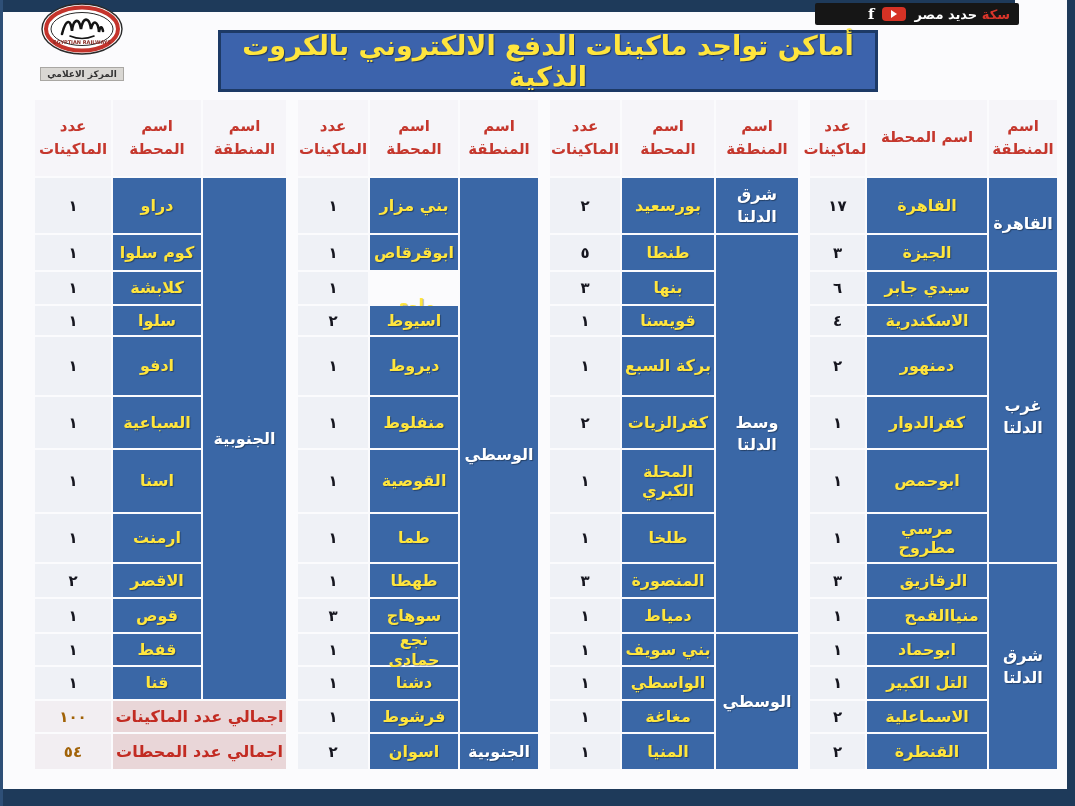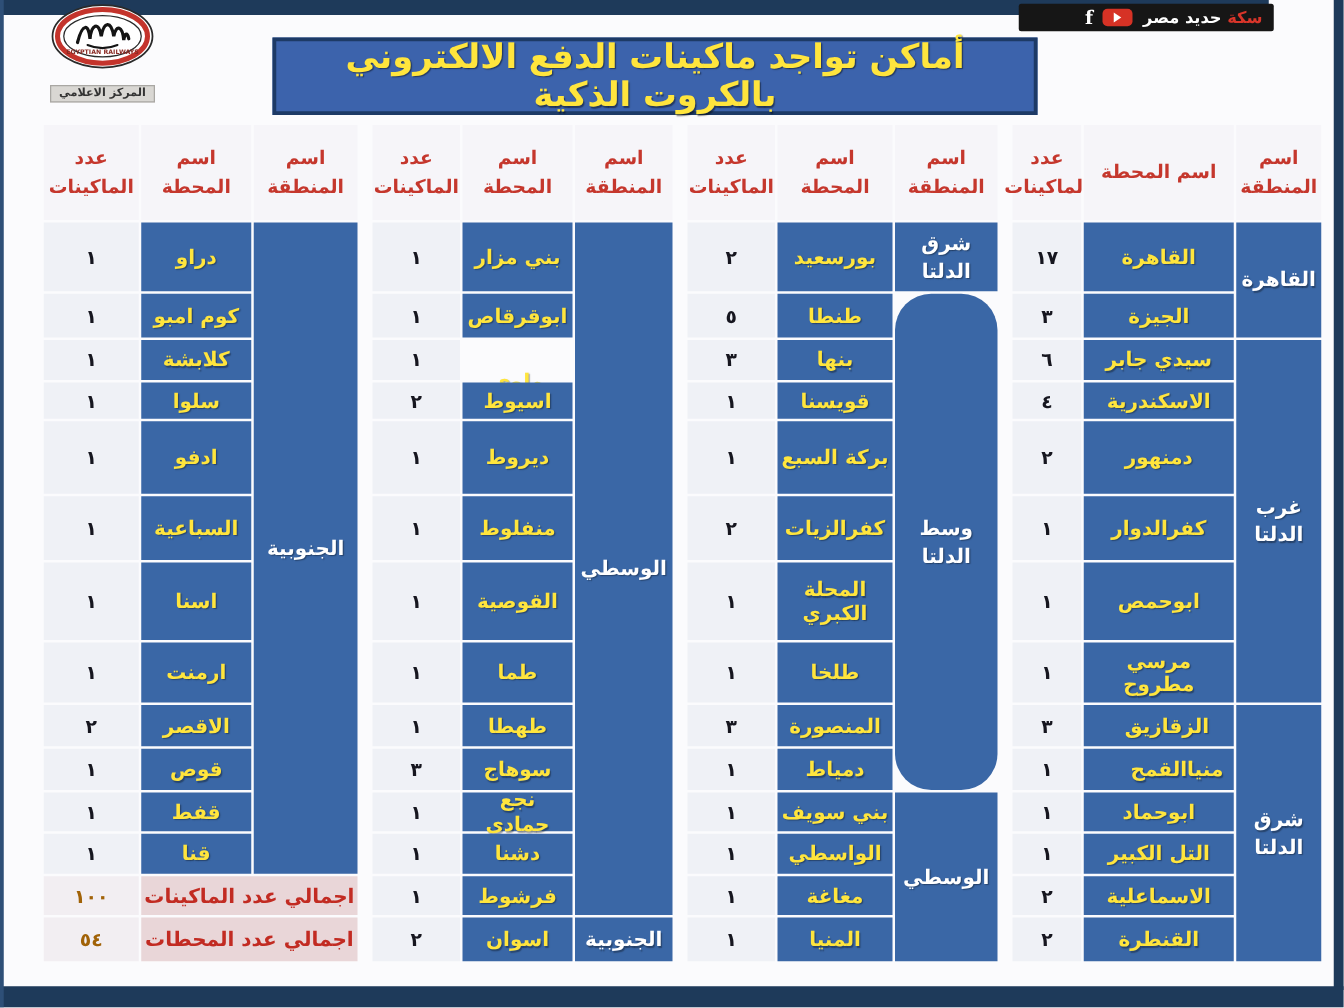--- a/index.html
+++ b/index.html
@@ -15,21 +15,21 @@
   .logo-badge{display:inline-block;margin-top:1px;background:#d9d7d3;border:1px solid #a9a7a3;font-size:9px;font-weight:bold;color:#333;padding:1px 6px;}
 
   .brand-badge{position:absolute;left:815px;top:3px;width:204px;height:22px;background:var(--badge_black,#161616);
     display:flex;direction:rtl;align-items:center;gap:8px;padding:0 9px;box-sizing:border-box;border-radius:2px;}
   .brand-text{font-size:13px;font-weight:bold;color:#fff;white-space:nowrap;line-height:1;}
   .brand-text .red{color:#d8352a;}
   .yt-icon{width:24px;height:14px;background:var(--youtube_red,#d63225);border-radius:4px;display:flex;align-items:center;justify-content:center;flex:none;}
   .yt-icon span{display:block;width:0;height:0;border-top:4px solid transparent;border-bottom:4px solid transparent;border-left:6px solid #fff;}
   .fb-icon{color:#fff;font-weight:bold;font-size:15px;line-height:1;font-family:"DejaVu Serif",serif;flex:none;}
 
-  .title-banner{position:absolute;left:218px;top:30px;width:612px;height:62px;background:var(--banner_blue,#3c63ac);
+  .title-banner{position:absolute;left:218px;top:30px;width:660px;height:62px;background:var(--banner_blue,#3c63ac);
     border:3px solid var(--banner_border,#1d3a66);box-sizing:border-box;display:flex;align-items:center;justify-content:center;
     color:var(--station_yellow,#ffe53d);font-size:27px;font-weight:bold;text-align:center;
     text-shadow:1px 1px 1px rgba(0,0,0,.45);}
 
   .table-root{position:absolute;left:35px;top:100px;width:1022px;display:flex;direction:rtl;justify-content:space-between;}
   .group{display:grid;gap:2px;direction:ltr;}
   .cell{display:flex;align-items:center;justify-content:center;text-align:center;box-sizing:border-box;}
   .hcell{background:var(--header_bg,#f6f5f9);color:var(--header_red,#c5372d);font-weight:bold;font-size:15px;line-height:1.55;padding:2px;}
   .scell{background:var(--cell_blue,#3a67a6);color:var(--station_yellow,#ffe53d);font-weight:bold;font-size:16px;line-height:1.2;padding:0 3px;text-shadow:1px 1px 1px rgba(0,0,0,.35);}
   .rcell{background:var(--cell_blue,#3a67a6);color:#fff;font-weight:bold;font-size:16px;line-height:1.35;padding:0 2px;text-shadow:1px 1px 1px rgba(0,0,0,.35);}
@@ -105,21 +105,21 @@
         <div class="cell scell" style="grid-area: 15 / 2;">القنطرة</div>
         <div class="cell ccell" style="grid-area: 15 / 1;">٢</div>
       </div>
       <div class="group" style="grid-template-columns: 70px 92px 82px; grid-template-rows: 76px 55px 35px 32px 29px 58px 51px 62px 48px 33px 33px 31px 32px 31px 35px;">
         <div class="cell hcell" style="grid-area: 1 / 1;">عدد الماكينات</div>
         <div class="cell hcell" style="grid-area: 1 / 2;">اسم المحطة</div>
         <div class="cell hcell" style="grid-area: 1 / 3;">اسم المنطقة</div>
         <div class="cell rcell" style="grid-area: 2 / 3 / span 1;">شرق الدلتا</div>
         <div class="cell scell" style="grid-area: 2 / 2;">بورسعيد</div>
         <div class="cell ccell" style="grid-area: 2 / 1;">٢</div>
-        <div class="cell rcell" style="grid-area: 3 / 3 / span 9; border-radius: 29px;">وسط الدلتا</div>
+        <div class="cell rcell" style="grid-area: 3 / 3 / span 9;">وسط الدلتا</div>
         <div class="cell scell" style="grid-area: 3 / 2;">طنطا</div>
         <div class="cell ccell" style="grid-area: 3 / 1;">٥</div>
         <div class="cell scell" style="grid-area: 4 / 2;">بنها</div>
         <div class="cell ccell" style="grid-area: 4 / 1;">٣</div>
         <div class="cell scell" style="grid-area: 5 / 2;">قويسنا</div>
         <div class="cell ccell" style="grid-area: 5 / 1;">١</div>
         <div class="cell scell" style="grid-area: 6 / 2;">بركة السبع</div>
         <div class="cell ccell" style="grid-area: 6 / 1;">١</div>
         <div class="cell scell" style="grid-area: 7 / 2;">كفرالزيات</div>
         <div class="cell ccell" style="grid-area: 7 / 1;">٢</div>
@@ -176,21 +176,21 @@
         <div class="cell scell" style="grid-area: 15 / 2;">اسوان</div>
         <div class="cell ccell" style="grid-area: 15 / 1;">٢</div>
       </div>
       <div class="group" style="grid-template-columns: 76px 88px 83px; grid-template-rows: 76px 55px 35px 32px 29px 58px 51px 62px 48px 33px 33px 31px 32px 31px 35px;">
         <div class="cell hcell" style="grid-area: 1 / 1;">عدد الماكينات</div>
         <div class="cell hcell" style="grid-area: 1 / 2;">اسم المحطة</div>
         <div class="cell hcell" style="grid-area: 1 / 3;">اسم المنطقة</div>
         <div class="cell rcell" style="grid-area: 2 / 3 / span 12;">الجنوبية</div>
         <div class="cell scell" style="grid-area: 2 / 2;">دراو</div>
         <div class="cell ccell" style="grid-area: 2 / 1;">١</div>
-        <div class="cell scell" style="grid-area: 3 / 2;">كوم امبو</div>
+        <div class="cell scell" style="grid-area: 3 / 2;">كوم سلوا</div>
         <div class="cell ccell" style="grid-area: 3 / 1;">١</div>
         <div class="cell scell" style="grid-area: 4 / 2;">كلابشة</div>
         <div class="cell ccell" style="grid-area: 4 / 1;">١</div>
         <div class="cell scell" style="grid-area: 5 / 2;">سلوا</div>
         <div class="cell ccell" style="grid-area: 5 / 1;">١</div>
         <div class="cell scell" style="grid-area: 6 / 2;">ادفو</div>
         <div class="cell ccell" style="grid-area: 6 / 1;">١</div>
         <div class="cell scell" style="grid-area: 7 / 2;">السباعية</div>
         <div class="cell ccell" style="grid-area: 7 / 1;">١</div>
         <div class="cell scell" style="grid-area: 8 / 2;">اسنا</div>

